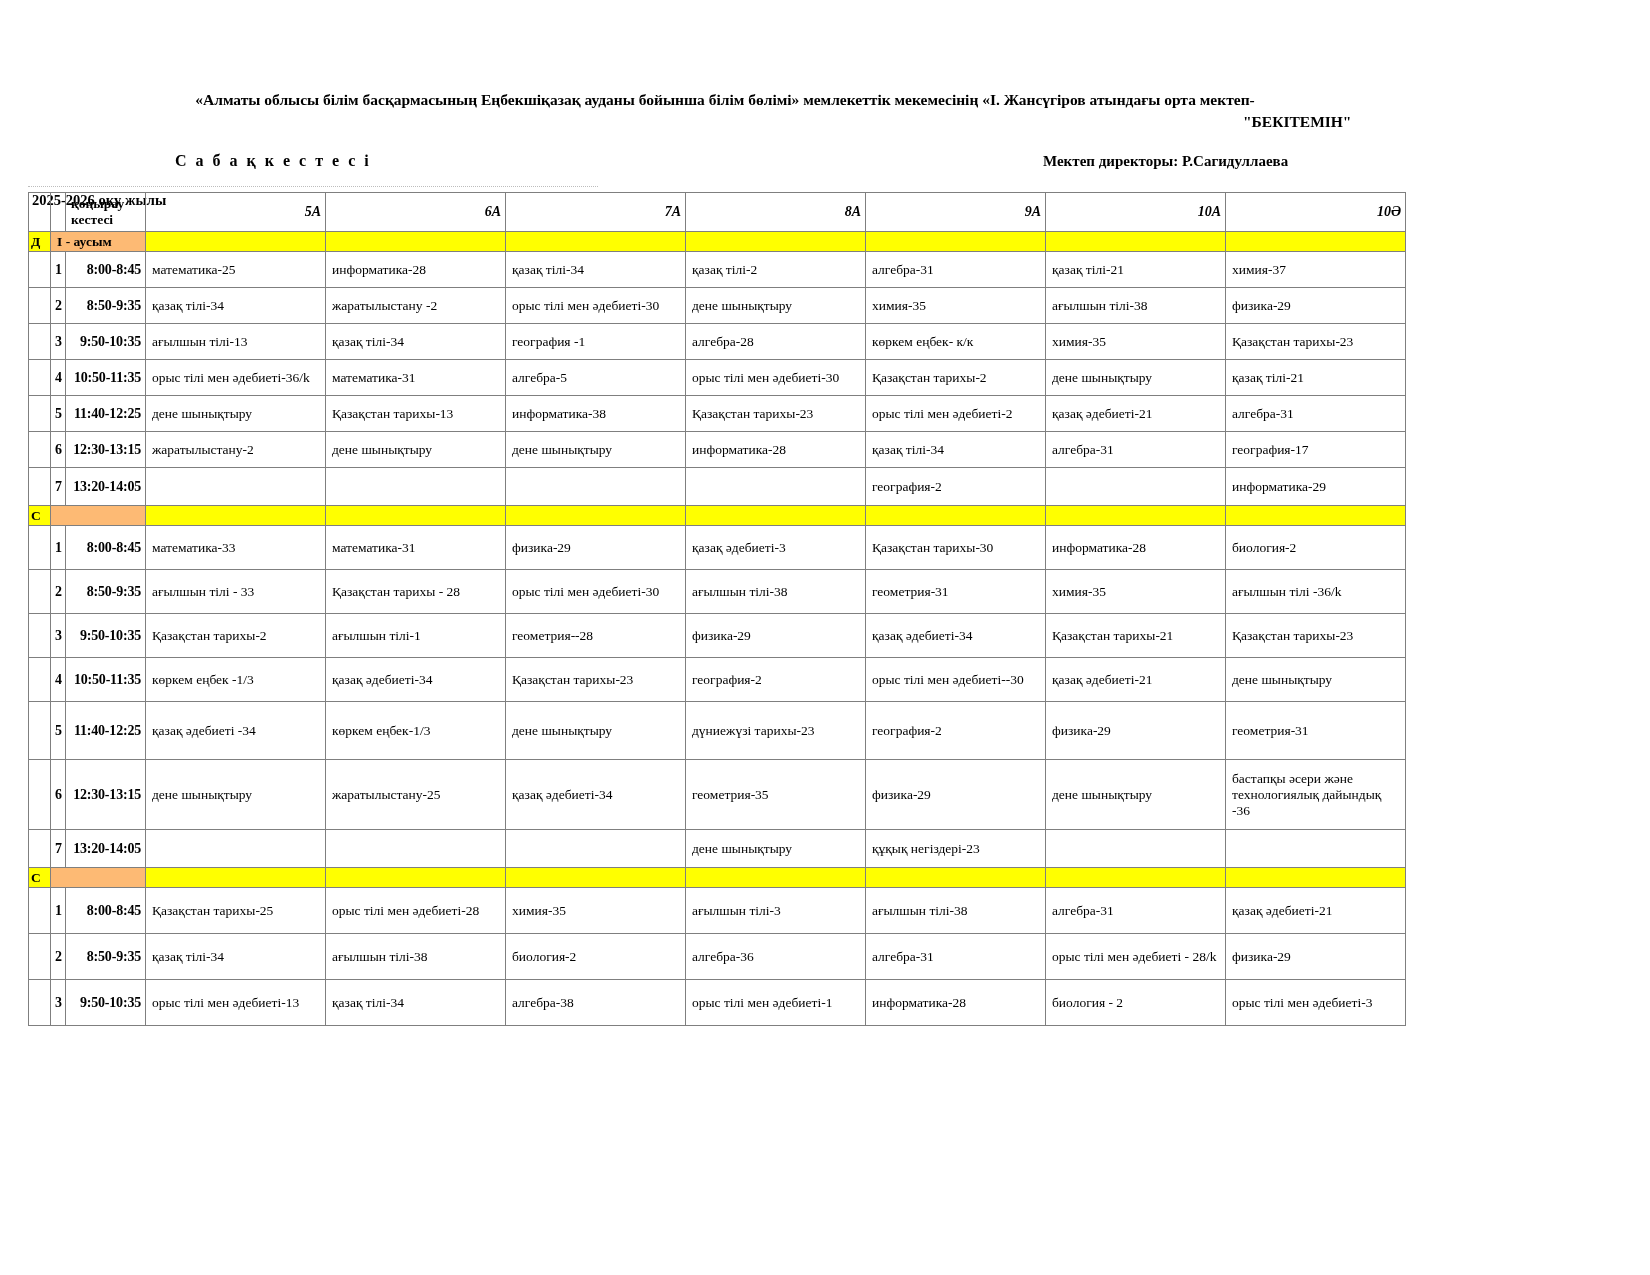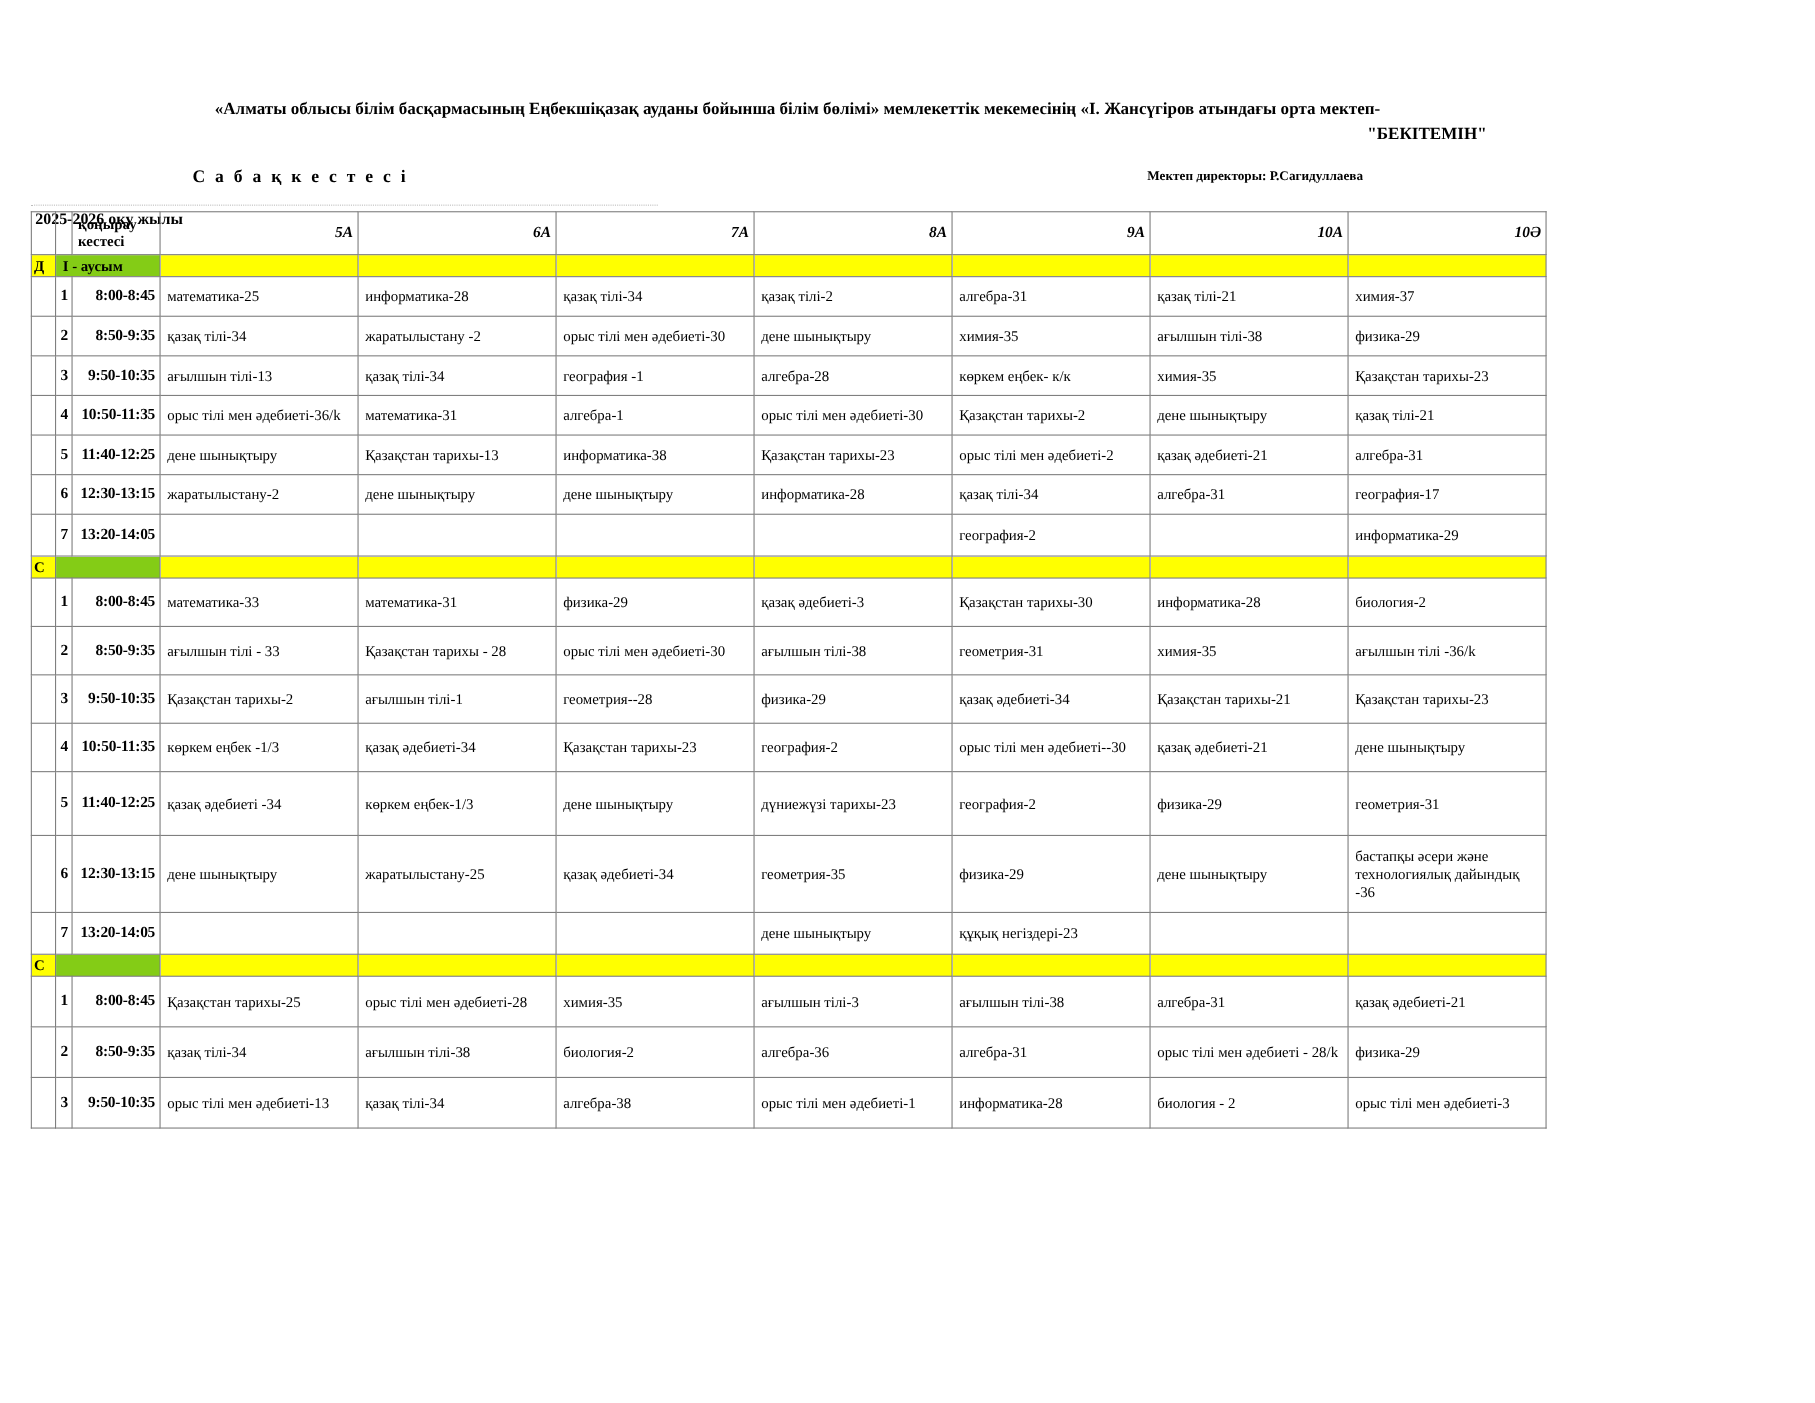--- a/index.html
+++ b/index.html
@@ -51,21 +51,21 @@
     font-weight: bold;
     font-size: 16px;
     letter-spacing: 2.5px;
   }
 
   .director {
     position: absolute;
     left: 1043px;
     top: 153px;
     font-weight: bold;
-    font-size: 12px;
+    font-size: 15px;
   }
 
   .year {
     position: absolute;
     left: 32px;
     top: 192px;
     font-weight: bold;
     font-size: 14.5px;
   }
 
@@ -121,21 +121,21 @@
     font-size: 13.5px;
     padding: 0 3px;
   }
   tr.dayrow td.day-letter {
     text-align: left;
     padding-left: 2px;
   }
   tr.dayrow td.shift-label {
     text-align: left;
     padding-left: 6px;
-    background: #84cc16;
+    background: #fdba74;
   }
 
   
   tr.lesson td.num {
     text-align: right;
     font-weight: bold;
     padding-right: 3px;
     font-size: 14px;
   }
   tr.lesson td.time {
@@ -258,21 +258,21 @@
           <td class="subj">көркем еңбек- к/к</td>
           <td class="subj">химия-35</td>
           <td class="subj">Қазақстан тарихы-23</td>
         </tr>
         <tr class="lesson" style="height: 36px;">
           <td class="daycell"></td>
           <td class="num">4</td>
           <td class="time">10:50-11:35</td>
           <td class="subj">орыс тілі мен әдебиеті-36/k</td>
           <td class="subj">математика-31</td>
-          <td class="subj">алгебра-1</td>
+          <td class="subj">алгебра-5</td>
           <td class="subj">орыс тілі мен әдебиеті-30</td>
           <td class="subj">Қазақстан тарихы-2</td>
           <td class="subj">дене шынықтыру</td>
           <td class="subj">қазақ тілі-21</td>
         </tr>
         <tr class="lesson" style="height: 36px;">
           <td class="daycell"></td>
           <td class="num">5</td>
           <td class="time">11:40-12:25</td>
           <td class="subj">дене шынықтыру</td>

